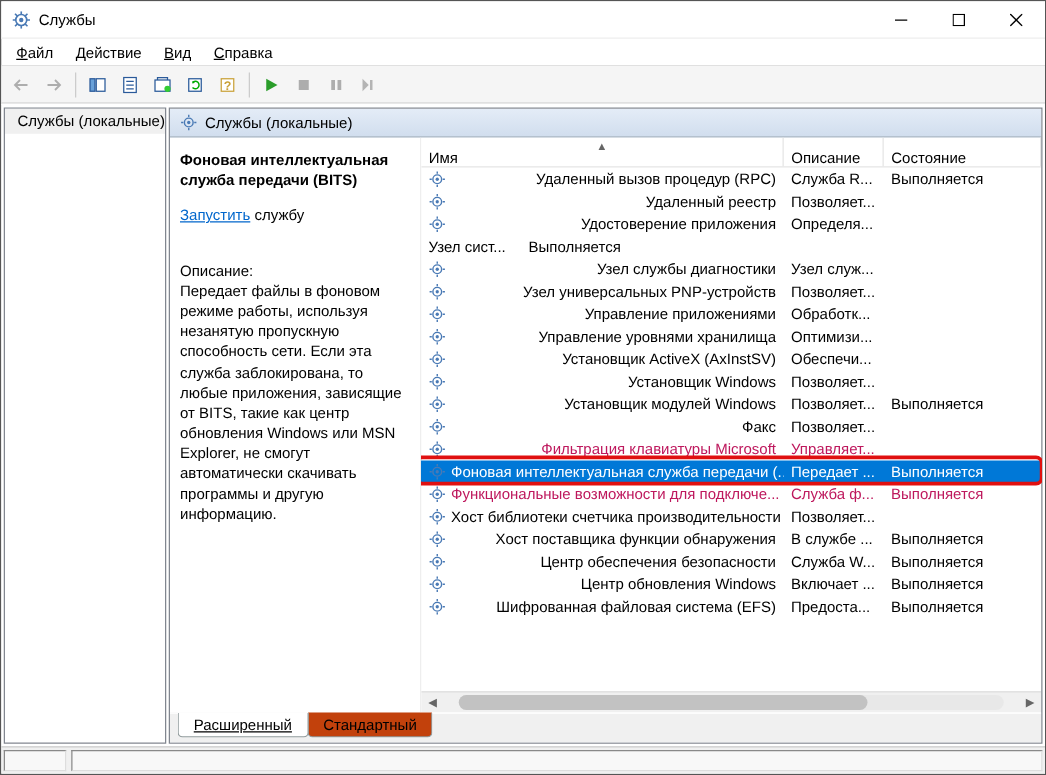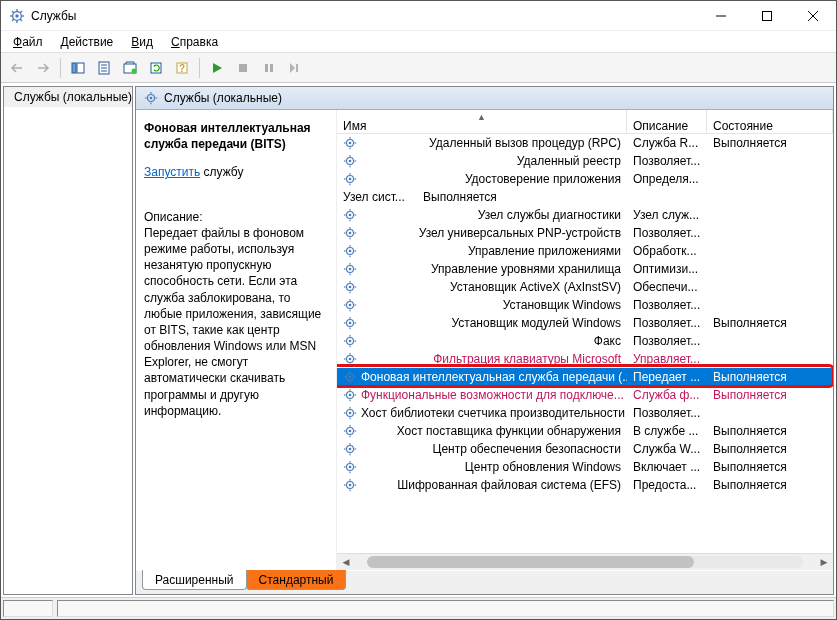--- a/index.html
+++ b/index.html
@@ -169,22 +169,22 @@
     background: #fff;
     border: 1px solid #919b9c;
     border-top: none;
     border-bottom-left-radius: 4px;
     border-bottom-right-radius: 4px;
     margin-right: -1px;
     font-size: 12px;
     position: relative;
     top: -1px;
   }
-  .tab.active { background:#fff; font-weight: normal; z-index:2;}
-  .tab.inactive { background:#f97316; }
+  .tab.active { background:#fff; font-weight: normal; z-index:2;text-decoration:underline;}
+  .tab.inactive { background:#c2410c; }
   
   .statusbar { height: 22px; background:#f0f0f0; border-top:1px solid #ccc; display:flex;}
   .status-cell { border:1px inset #ddd; margin:2px; padding:2px 6px; min-width:50px; background:#f8f8f8;}
   
   .gear-svg { width:14px; height:14px; }
   svg { display:block; }
 </style>
 </head>
 <body>
 

